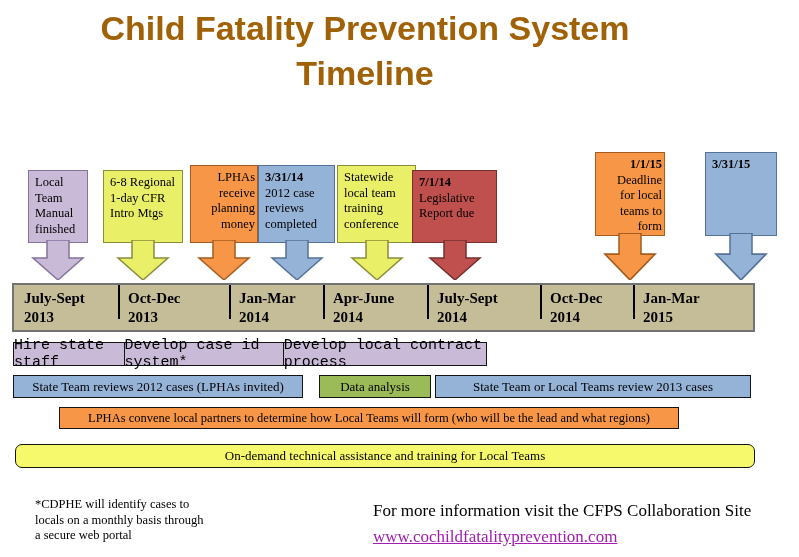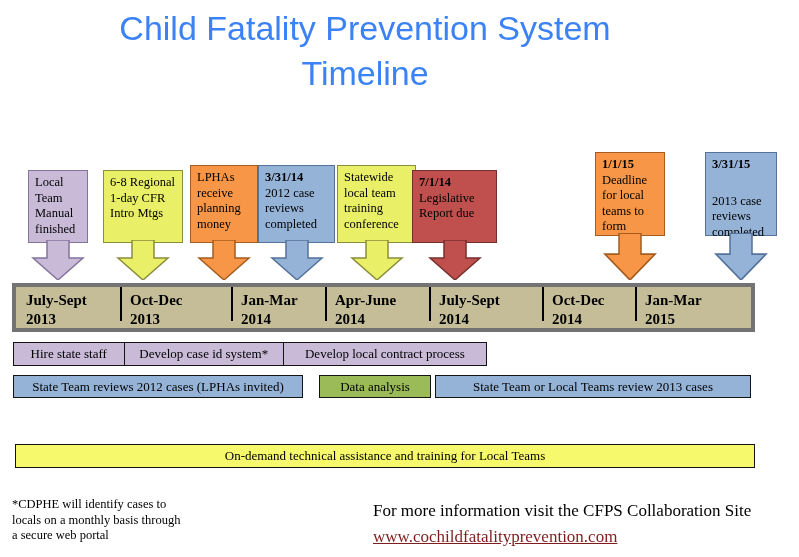--- a/index.html
+++ b/index.html
@@ -1,59 +1,59 @@
 <!DOCTYPE html>
 <html><head>
 <meta charset="utf-8">
 <style>
   html,body{margin:0;padding:0;background:#fff;}
   .canvas{position:relative;width:799px;height:557px;background:#ffffff;overflow:hidden;
           font-family:"Liberation Serif", serif;color:#000;}
   
   .title{position:absolute;left:0;top:6px;width:730px;text-align:center;
-         font-family:"Liberation Sans", sans-serif;font-weight:normal;font-size:34px;line-height:45px;color:#3b82f6;}
+         font-family:"Liberation Sans", sans-serif;font-weight:bold;font-size:34px;line-height:45px;color:#a16207;}
   
   .callout{position:absolute;border:1.6px solid;box-sizing:border-box;}
   .callout .txt{padding:4px 2px 0 6px;font-size:12.5px;line-height:15.5px;}
   .co-date{display:block;font-weight:bold;}
   .co-date:empty{display:none;}
   .gap .co-date{margin-bottom:21px;}
   .callout svg{position:absolute;top:100%;left:50%;transform:translateX(-50%);margin-top:-2px;display:block;}
   .c-purple{background:#C9BAD8;border-color:#84739C;}
   .a-purple{fill:#C9BAD8;stroke:#84739C;}
   .c-yg{background:#EAEF68;border-color:#8A8D3A;}
   .a-yg{fill:#EAEF68;stroke:#8A8D3A;}
-  .c-orange{background:#F79646;border-color:#A45D1F;}
+  .c-orange{background:#F79646;border-color:#A45D1F;text-align:right;}
   .a-orange{fill:#F79646;stroke:#A45D1F;}
   .c-blue{background:#95B3D7;border-color:#55729B;}
   .a-blue{fill:#95B3D7;stroke:#55729B;}
   .c-red{background:#C0504D;border-color:#752F2D;}
   .a-red{fill:#C0504D;stroke:#752F2D;}
   
   .tbar{position:absolute;left:12px;top:283px;width:743px;height:49px;background:#C4BD97;
-        border:4px solid #737373;box-sizing:border-box;}
+        border:2px solid #737373;box-sizing:border-box;}
   .tcell{position:absolute;top:0;height:100%;padding:4px 0 0 10px;box-sizing:border-box;
          font-weight:bold;font-size:15px;line-height:19px;}
   .tdiv{position:absolute;top:0;width:2px;height:34px;background:#000;}
   
   .rowbox{position:absolute;box-sizing:border-box;border:1.8px solid #141414;display:flex;
           align-items:center;justify-content:center;font-size:13px;text-align:left;}
   .rowflex{position:absolute;box-sizing:border-box;border:1.8px solid #141414;display:flex;}
-  .rowflex .cell{display:flex;align-items:center;justify-content:center;font-size:13px;
-                 box-sizing:border-box;text-align:center;}
+  .rowflex .cell{display:flex;align-items:center;justify-content:center;font-size:15px;
+                 box-sizing:border-box;text-align:left;font-family:Liberation Mono, monospace;}
   .rowflex .cell + .cell{border-left:1.8px solid #141414;}
   .bg-purple{background:#C9BAD8;}
   .bg-blue{background:#95B3D7;}
   .bg-green{background:#9BBB59;}
   .bg-orange{background:#F79646;}
-  .bg-yellow{background:#F7F96D;}
-  
-  .footnote{position:absolute;left:12px;top:497px;font-size:12.5px;line-height:15.5px;}
+  .bg-yellow{background:#F7F96D;border-radius:7px;}
+  
+  .footnote{position:absolute;left:35px;top:497px;font-size:12.5px;line-height:15.5px;}
   .info{position:absolute;left:373px;top:498px;font-size:17px;line-height:26px;}
-  .info a{color:#7f1d1d;text-decoration:underline;}
+  .info a{color:#a21caf;text-decoration:underline;}
 </style>
 </head>
 <body>
 
 <div class="canvas">
 
   <div class="title">
     <div>Child Fatality Prevention System</div>
     <div>Timeline</div>
   </div>
@@ -124,21 +124,20 @@
       <span class="co-body">Deadline for local teams to form</span>
     </div>
     <svg class="down" width="56" height="47" viewBox="0 0 56 40" preserveAspectRatio="none">
       <polygon class="a-orange" stroke-width="1.5" points="17,0 17,18 3,18 28,40 53,18 39,18 39,0"></polygon>
     </svg>
   </div>
 
   <div class="callout c-blue gap" style="left:705px;top:152px;width:72px;height:84px">
     <div class="txt">
       <span class="co-date">3/31/15</span>
-      <span class="co-body">2013 case reviews completed</span>
     </div>
     <svg class="down" width="56" height="47" viewBox="0 0 56 40" preserveAspectRatio="none">
       <polygon class="a-blue" stroke-width="1.5" points="17,0 17,18 3,18 28,40 53,18 39,18 39,0"></polygon>
     </svg>
   </div>
 
   <div class="tbar">
     <div class="tcell" style="left:0;width:104px">
       <div>July-Sept</div>
       <div>2013</div>
@@ -178,20 +177,21 @@
   <div class="rowflex bg-purple" style="left:13px;top:342px;width:474px;height:24px">
     <div class="cell" style="width:110px">Hire state staff</div>
     <div class="cell" style="width:160px">Develop case id system*</div>
     <div class="cell" style="width:204px">Develop local contract process</div>
   </div>
 
   <div class="rowbox bg-blue" style="left:13px;top:375px;width:290px;height:23px">State Team reviews 2012 cases (LPHAs invited)</div>
   <div class="rowbox bg-green" style="left:319px;top:375px;width:112px;height:23px">Data analysis</div>
   <div class="rowbox bg-blue" style="left:435px;top:375px;width:316px;height:23px">State Team or Local Teams review 2013 cases</div>
 
+  <div class="rowbox bg-orange" style="left:59px;top:407px;width:620px;height:22px;font-size:12.5px">LPHAs convene local partners to determine how Local Teams will form (who will be the lead and what regions)</div>
 
   <div class="rowbox bg-yellow" style="left:15px;top:444px;width:740px;height:24px">On-demand technical assistance and training for Local Teams</div>
 
   <div class="footnote">
     <div>*CDPHE will identify cases to</div>
     <div>locals on a monthly basis through</div>
     <div>a secure web portal</div>
   </div>
 
   <div class="info">

